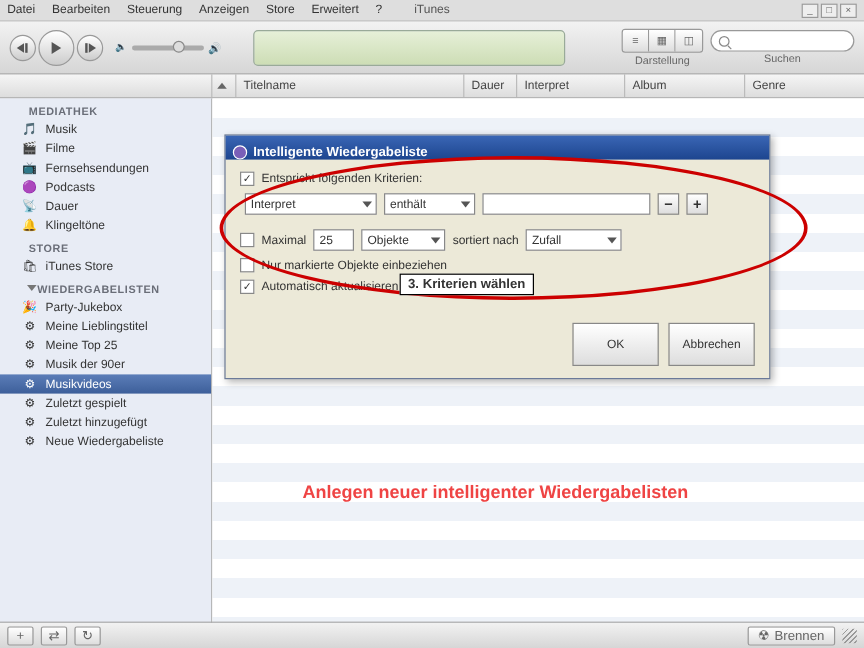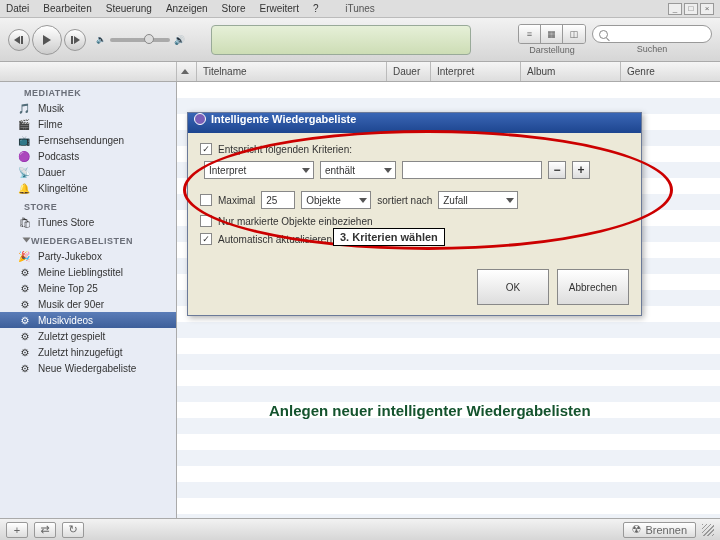--- a/index.html
+++ b/index.html
@@ -47,34 +47,34 @@
 .sb-icon { width:14px;height:12px;display:inline-flex;align-items:center;justify-content:center;font-size:10px; }
 .disclosure { display:inline-block;width:0;height:0;border-top:4px solid transparent;border-bottom:4px solid transparent;border-left:5px solid #777;margin-right:2px; }
 .disclosure.open{transform:rotate(90deg);}
 
 .main { flex:1;background:#fff;position:relative;overflow:hidden; }
 .stripes { position:absolute;inset:0;background:repeating-linear-gradient(#fff 0,#fff 16px,#eef2f8 16px,#eef2f8 32px); }
 
 .annotation-ellipse { position:absolute; left:6px; top:48px; width:490px; height:120px; border:3px solid #cc0000; border-radius:50%; pointer-events:none; z-index:5; }
 
 .dialog { position:absolute; left:10px; top:30px; width:455px; background:#ece9d8; border:1px solid #6b7a99; box-shadow:2px 2px 6px rgba(0,0,0,0.3); z-index:4; }
-.dlg-title { height:20px; background:linear-gradient(#3a66b5,#1d458f); color:#fff; font-size:11px; display:flex; align-items:flex-start; padding:0 6px; gap:5px; font-weight:bold; }
+.dlg-title { height:20px; background:linear-gradient(#3a66b5,#1d458f); color:#fff; font-size:11px; display:flex; align-items:flex-end; padding:0 6px; gap:5px; font-weight:bold; }
 .gear-icon { width:12px;height:12px;border-radius:50%;background:#7a5fb8;border:1px solid #fff;display:inline-block; }
 .dlg-body { padding:10px 12px; }
 .dlg-row { display:flex;align-items:center;gap:6px;margin-bottom:6px;font-size:10px; }
 .cb { width:12px;height:12px;border:1px solid #888;background:#fff;display:inline-flex;align-items:center;justify-content:center;font-size:9px;color:#333; }
 .dd { height:18px;border:1px solid #888;background:#fff;display:flex;align-items:center;padding:0 16px 0 4px;font-size:10px;position:relative;min-width:60px; }
 .dd::after{content:"";position:absolute;right:3px;top:6px;width:0;height:0;border-left:4px solid transparent;border-right:4px solid transparent;border-top:5px solid #555;}
 .txt { height:18px;border:1px solid #888;background:#fff;padding:0 4px;font-size:10px;display:flex;align-items:center; }
 .pm-btn { width:18px;height:18px;border:1px solid #888;background:linear-gradient(#fff,#ddd);display:flex;align-items:center;justify-content:center;font-size:12px;font-weight:bold; }
 .dlg-buttons { display:flex;justify-content:flex-end;gap:8px;padding:8px 12px 10px; }
 .dlg-btn { min-width:72px;height:36px;border:1px solid #888;background:linear-gradient(#fff,#ddd);font-size:10px;display:flex;align-items:center;justify-content:center; }
 
 .annotation-label { position:absolute;left:156px;top:146px;background:#fff;border:1px solid #000;padding:2px 6px;font-size:11px;font-weight:bold;z-index:6; }
-.caption { position:absolute;left:92px;top:320px;font-size:15px;font-weight:bold;color:#14532d;z-index:3; }
+.caption { position:absolute;left:75px;top:320px;font-size:15px;font-weight:bold;color:#ef4444;z-index:3; }
 
 .statusbar { position:absolute;bottom:0;left:0;right:0;height:22px;background:linear-gradient(#f2f2f2,#d6d6d6);border-top:1px solid #aaa;display:flex;align-items:center;padding:0 6px;gap:6px; }
 .sb-btn { width:22px;height:16px;border:1px solid #999;background:linear-gradient(#fff,#ddd);border-radius:2px;display:flex;align-items:center;justify-content:center;font-size:11px;color:#666; }
 .sb-spacer{flex:1;}
 .resize { width:12px;height:12px;background:repeating-linear-gradient(135deg,#999 0,#999 1px,transparent 1px,transparent 3px); }
 </style>
 </head>
 <body>
 
 <div class="menubar">

